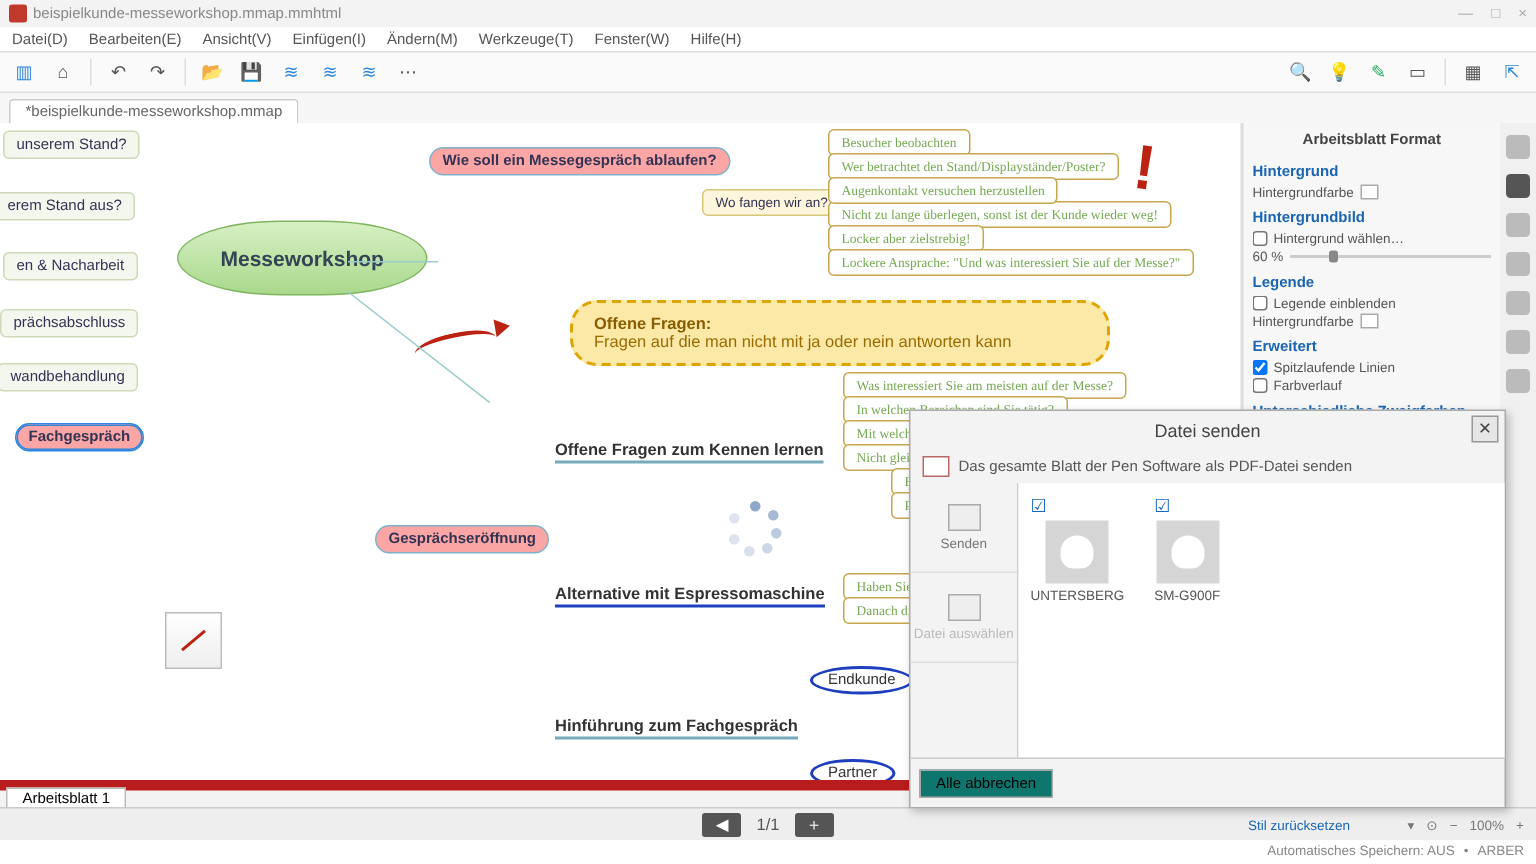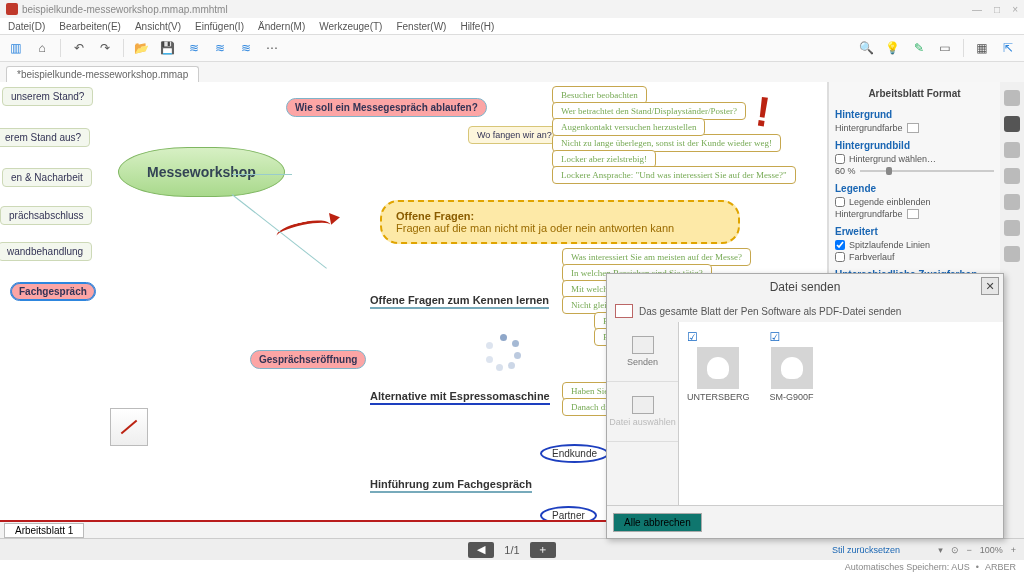--- a/index.html
+++ b/index.html
@@ -71,21 +71,21 @@
   .dleft .ditem.disabled{ color:#bbb;}
   .dleft .ditem .ic { width:22px;height:18px;border:1px solid #aaa;background:#eee;}
   .dright { flex:1; background:#fff; padding:8px; display:flex; gap:20px;}
   .device { display:flex; flex-direction:column; align-items:center; gap:3px; font-size:9px; color:#555;}
   .device .chk { align-self:flex-start; color:#1668c4; font-size:12px;}
   .device .avatar { width:42px;height:42px;background:#d5d5d5;display:flex;align-items:center;justify-content:center;}
   .device .avatar::after{content:"";width:22px;height:22px;background:#fff;border-radius:50% 50% 40% 40%;}
   .dialog .dfoot { padding:6px; border-top:1px solid #ccc;}
   .dialog .dfoot button { font-size:10px; padding:3px 10px; border:1px solid #aaa; background:#0f766e;}
   
-  .sheettabs { position:absolute; left:0; bottom:0; height:18px; display:flex; align-items:center; font-size:10px; background:#f3f3f3; border-top:2px solid #b91c1c; width:100%; padding-left:4px;}
+  .sheettabs { position:absolute; left:0; bottom:0; height:18px; display:flex; align-items:center; font-size:10px; background:#f3f3f3; border-top:7px solid #b91c1c; width:100%; padding-left:4px;}
   .sheettabs .stab { border:1px solid #bbb; padding:1px 10px; background:#fff;}
   
   .pager { height:22px; background:#eee; border-top:1px solid #ccc; display:flex; align-items:center; justify-content:center; gap:10px; font-size:11px; color:#555; position:relative;}
   .pager .pbtn { width:26px;height:16px;background:#555;color:#fff;display:flex;align-items:center;justify-content:center;border-radius:2px;font-size:11px;}
   .pager .right { position:absolute; right:8px; display:flex; gap:8px; align-items:center; font-size:9px; color:#777;}
   .pager .link { position:absolute; left:832px; font-size:9px; color:#1a66b3;}
   
   .status { height:14px; font-size:9px; color:#888; display:flex; justify-content:flex-end; padding:0 8px; align-items:center; gap:6px;}
   
   .wire { position:absolute; height:1px; background:#9cc; }

